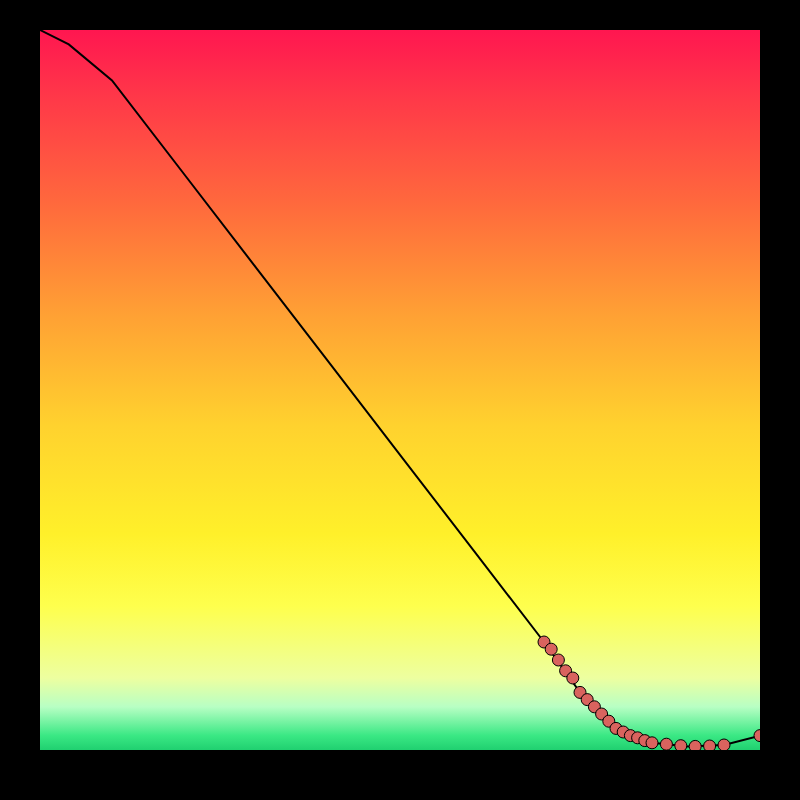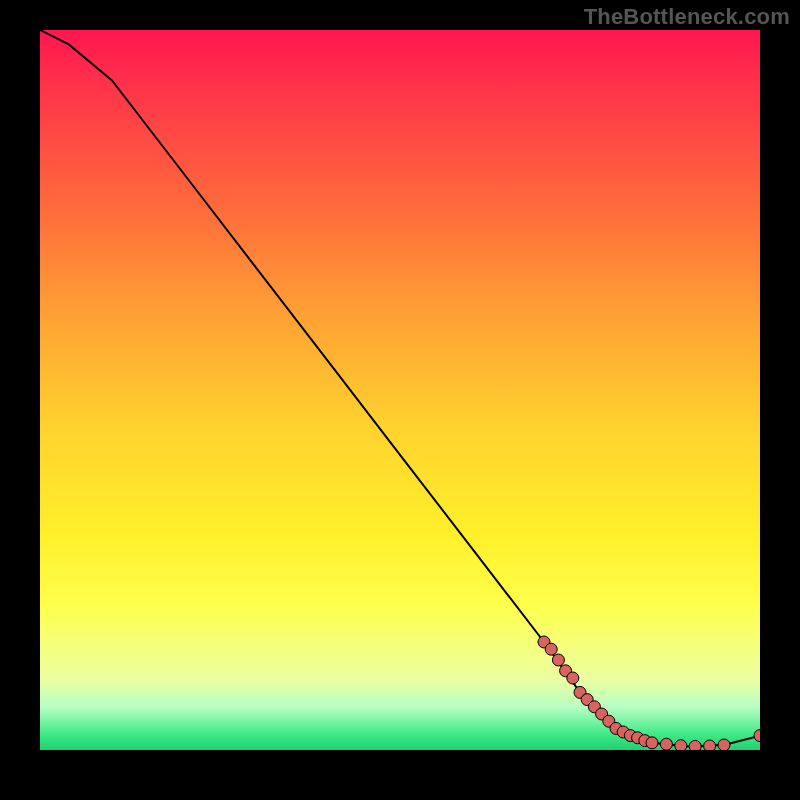--- a/index.html
+++ b/index.html
@@ -38,21 +38,20 @@
     );
   }
   svg.curve { position: absolute; left: 0; top: 0; width: 720px; height: 720px; }
   .pt { fill: #d9635e; stroke: #000; stroke-width: 1; }
   .curve-path { fill: none; stroke: #000; stroke-width: 2; }
 </style>
 </head>
 <body>
 
 <div class="frame">
-  <div class="watermark">TheBottleneck.com</div>
   <div class="plot">
     <svg class="curve" viewBox="0 0 720 720">
       <path id="main-curve" class="curve-path" d="M0.0 0.0 L28.8 14.4 L72.0 50.4 L144.0 144.0 L216.0 237.6 L288.0 331.2 L360.0 424.8 L432.0 518.4 L504.0 612.0 L540.0 662.4 L576.0 698.4 L612.0 712.8 L648.0 716.4 L684.0 715.0 L720.0 705.6"></path>
       <g id="points">
           <circle cx="504.0" cy="612.0" r="6" class="pt"></circle>
           <circle cx="511.2" cy="619.2" r="6" class="pt"></circle>
           <circle cx="518.4" cy="630.0" r="6" class="pt"></circle>
           <circle cx="525.6" cy="640.8" r="6" class="pt"></circle>
           <circle cx="532.8" cy="648.0" r="6" class="pt"></circle>
           <circle cx="540.0" cy="662.4" r="6" class="pt"></circle>

